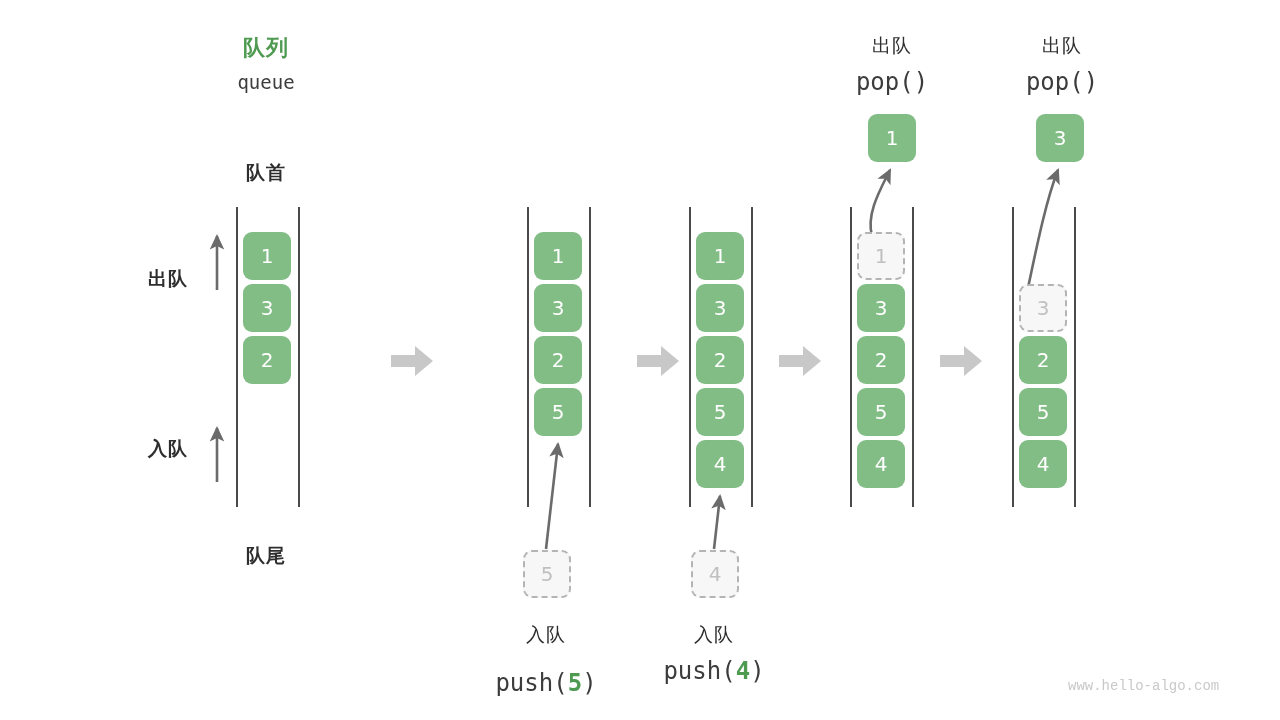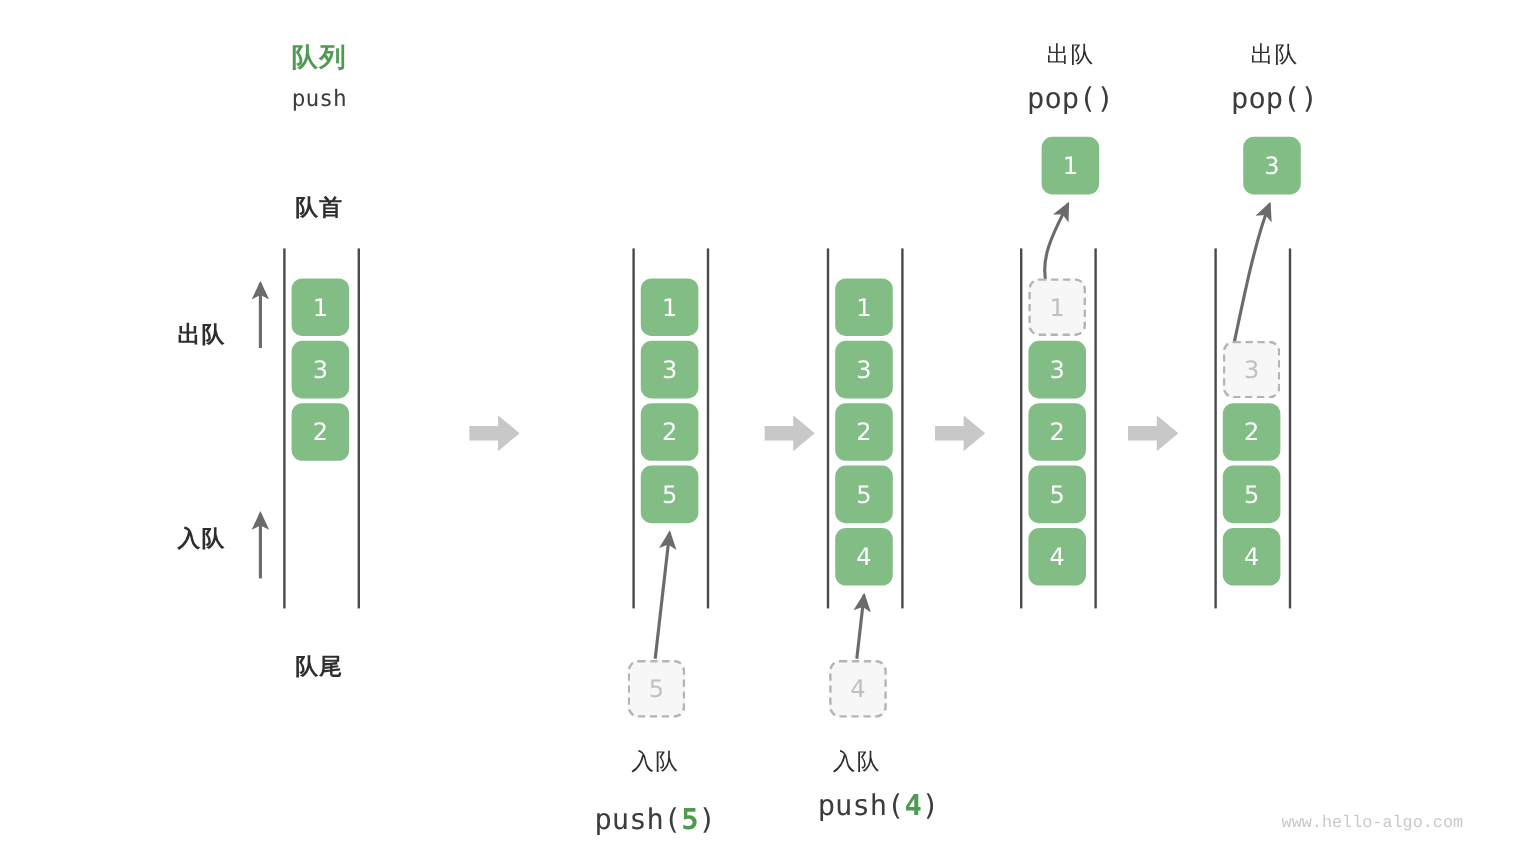--- a/index.html
+++ b/index.html
@@ -148,21 +148,21 @@
     <line x1="546" y1="549" x2="558" y2="444" stroke="#6b6b6b" stroke-width="2.6" marker-end="url(#ah)"></line>
 
     <line x1="714" y1="549" x2="720" y2="496" stroke="#6b6b6b" stroke-width="2.6" marker-end="url(#ah)"></line>
 
     <path d="M872,236 C866,214 880,190 890,170" fill="none" stroke="#6b6b6b" stroke-width="2.6" marker-end="url(#ah)"></path>
 
     <path d="M1028,288 C1036,250 1046,200 1058,170" fill="none" stroke="#6b6b6b" stroke-width="2.6" marker-end="url(#ah)"></path>
   </svg>
 
   <div class="abs title-cn" style="left:198px; top:33px; width:136px;">队列</div>
-  <div class="abs title-en" style="left:198px; top:71px; width:136px;">push</div>
+  <div class="abs title-en" style="left:198px; top:71px; width:136px;">queue</div>
   <div class="abs end-label" style="left:198px; top:160px; width:136px;">队首</div>
   <div class="abs end-label" style="left:198px; top:543px; width:136px;">队尾</div>
 
   <div class="abs side-label" style="left:148px; top:266px;">出队</div>
   <div class="abs side-label" style="left:148px; top:436px;">入队</div>
 
   <div class="abs" style="left:236px; top:207px; width:64px; height:300px;">
     <div class="rail" style="left:0px; top:0px; height:300px;"></div>
     <div class="rail" style="left:62px; top:0px; height:300px;"></div>
     <div class="cell" style="left:7px; top:25px;">1</div>
@@ -198,21 +198,21 @@
     <div class="rail" style="left:0px; top:0px; height:300px;"></div>
     <div class="rail" style="left:62px; top:0px; height:300px;"></div>
     <div class="cell" style="left:7px; top:25px;">1</div>
     <div class="cell" style="left:7px; top:77px;">3</div>
     <div class="cell" style="left:7px; top:129px;">2</div>
     <div class="cell" style="left:7px; top:181px;">5</div>
     <div class="cell" style="left:7px; top:233px;">4</div>
   </div>
   <div class="cell ghost" style="left:691px; top:550px;">4</div>
   <div class="abs op-label-cn" style="left:634px; top:622px; width:160px;">入队</div>
-  <div class="abs op-label-code" style="left:652px; top:657px; width:160px;"><span>push(</span><span class="arg">4</span><span>)</span></div>
+  <div class="abs op-label-code" style="left:634px; top:657px; width:160px;"><span>push(</span><span class="arg">4</span><span>)</span></div>
 
   <div class="step-arrow" style="left:779px; top:344px;">
     <svg viewBox="0 0 42 34" xmlns="http://www.w3.org/2000/svg">
       <path d="M0,11 L24,11 L24,2 L42,17 L24,32 L24,23 L0,23 Z" fill="currentColor"></path>
     </svg>
   </div>
 
   <div class="abs op-label-cn" style="left:812px; top:33px; width:160px;">出队</div>
   <div class="abs op-label-code" style="left:812px; top:68px; width:160px;"><span>pop(</span><span class="arg"></span><span>)</span></div>
   <div class="cell" style="left:868px; top:114px;">1</div>

